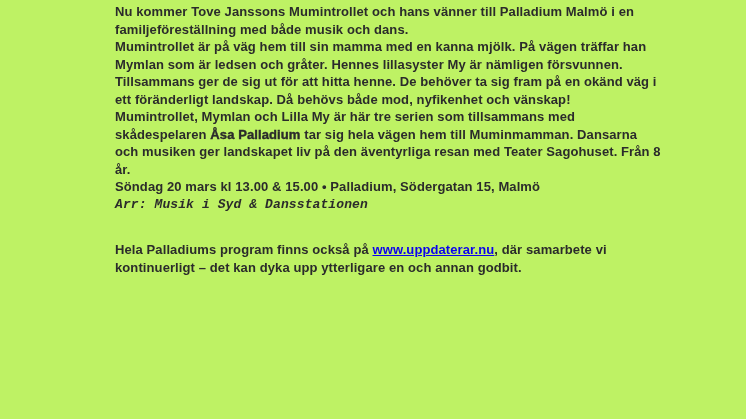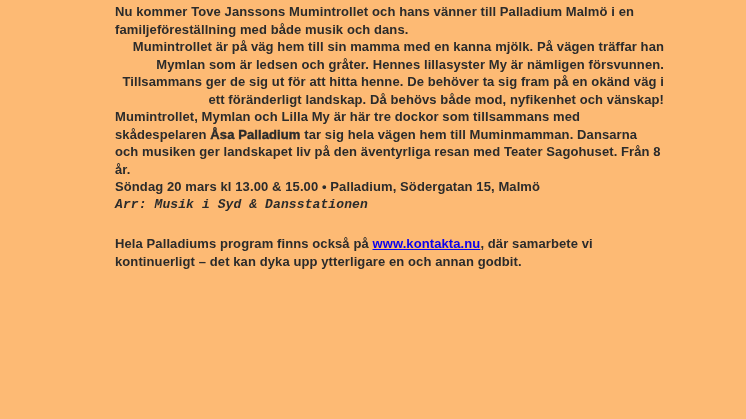--- a/index.html
+++ b/index.html
@@ -3,55 +3,55 @@
 <meta charset="utf-8">
 <style>
   * { box-sizing: border-box; }
   html, body { margin: 0; padding: 0; }
   body { background: #ffffff; }
 
   .page {
     position: relative;
     width: 746px;
     height: 419px;
-    background: #fdba74;
+    background: #bef264;
     overflow: hidden;
     font-family: "Liberation Sans", sans-serif;
     color: #2b2b2b;
   }
 
   .doc {
     position: absolute;
     left: 115px;
     top: 3px;
     width: 549px;
     font-size: 13px;
     line-height: 17.5px;
     font-weight: 600;
     letter-spacing: 0.1px;
   }
 
   .doc p { margin: 0; }
 
   .p-intro   { margin-bottom: 6px; }
-  .p-story   { margin-bottom: 7px; text-align: right; }
+  .p-story   { margin-bottom: 7px; }
   .p-cast    { margin-bottom: 7px; }
 
   .actor-name {
     font-weight: 800;
     -webkit-text-stroke: 0.4px #2b2b2b;
   }
 
   .p-series {
     font-style: italic;
     font-weight: 500;
     margin-bottom: 18px;
   }
 
-  .event-block { margin-bottom: 22px; }
+  .event-block { margin-bottom: 28px; }
   .arranger-line { font-style: italic; font-family: Liberation Mono, monospace; }
 
   .p-program { margin-bottom: 16px; }
   .p-contact { margin-bottom: 0; }
 
   .link {
     color: #0b00ee;
     text-decoration: underline;
     font-weight: 600;
     cursor: pointer;
@@ -60,25 +60,25 @@
 </head>
 <body>
 
 <div class="page">
   <div class="doc">
 
     <p class="p-intro">Nu kommer Tove Janssons Mumintrollet och hans vänner till Palladium Malmö i en familjeföreställning med både musik och dans.</p>
 
     <p class="p-story">Mumintrollet är på väg hem till sin mamma med en kanna mjölk. På vägen träffar han Mymlan som är ledsen och gråter. Hennes lillasyster My är nämligen försvunnen. Tillsammans ger de sig ut för att hitta henne. De behöver ta sig fram på en okänd väg i ett föränderligt landskap. Då behövs både mod, nyfikenhet och vänskap!</p>
 
-    <p class="p-cast"><span>Mumintrollet, Mymlan och Lilla My är här tre dockor som tillsammans med skådespelaren </span><span class="actor-name">Åsa Palladium</span><span> tar sig hela vägen hem till Muminmamman. Dansarna och musiken ger landskapet liv på den äventyrliga resan med Teater Sagohuset. Från 8 år.</span></p>
+    <p class="p-cast"><span>Mumintrollet, Mymlan och Lilla My är här tre serien som tillsammans med skådespelaren </span><span class="actor-name">Åsa Palladium</span><span> tar sig hela vägen hem till Muminmamman. Dansarna och musiken ger landskapet liv på den äventyrliga resan med Teater Sagohuset. Från 8 år.</span></p>
 
 
     <div class="event-block">
       <p>Söndag 20 mars kl 13.00 &amp; 15.00 • Palladium, Södergatan 15, Malmö</p>
       <p class="arranger-line">Arr: Musik i Syd &amp; Dansstationen</p>
     </div>
 
-    <p class="p-program"><span>Hela Palladiums program finns också på </span><a class="link">www.kontakta.nu</a><span>, där samarbete vi kontinuerligt – det kan dyka upp ytterligare en och annan godbit.</span></p>
+    <p class="p-program"><span>Hela Palladiums program finns också på </span><a class="link">www.uppdaterar.nu</a><span>, där samarbete vi kontinuerligt – det kan dyka upp ytterligare en och annan godbit.</span></p>
 
 
   </div>
 </div>
 
 </body></html>

